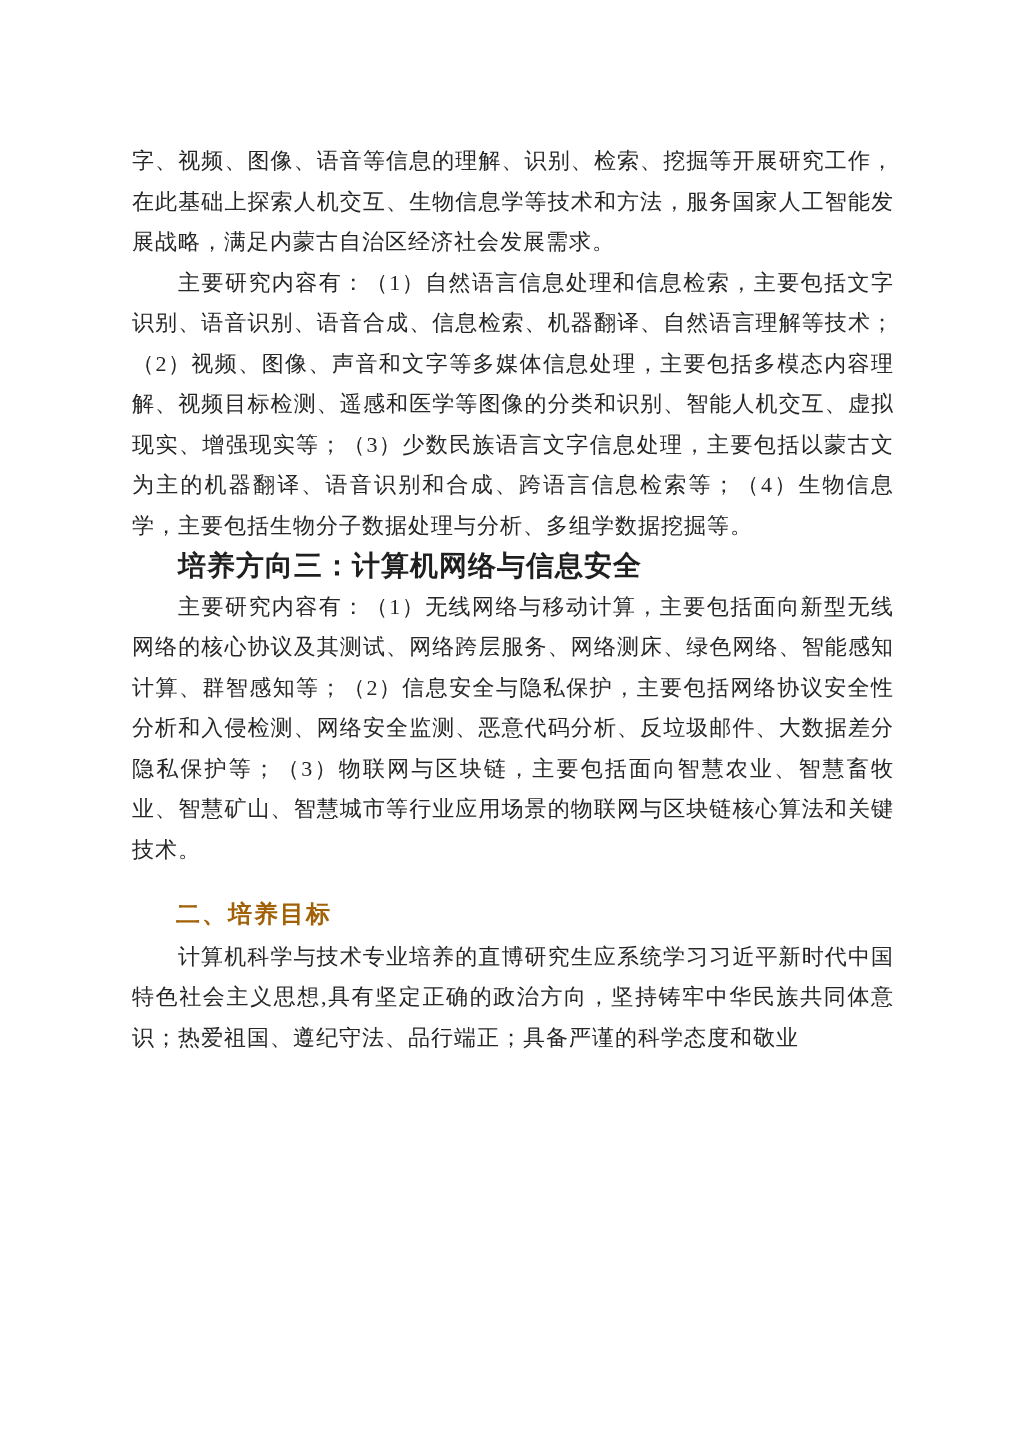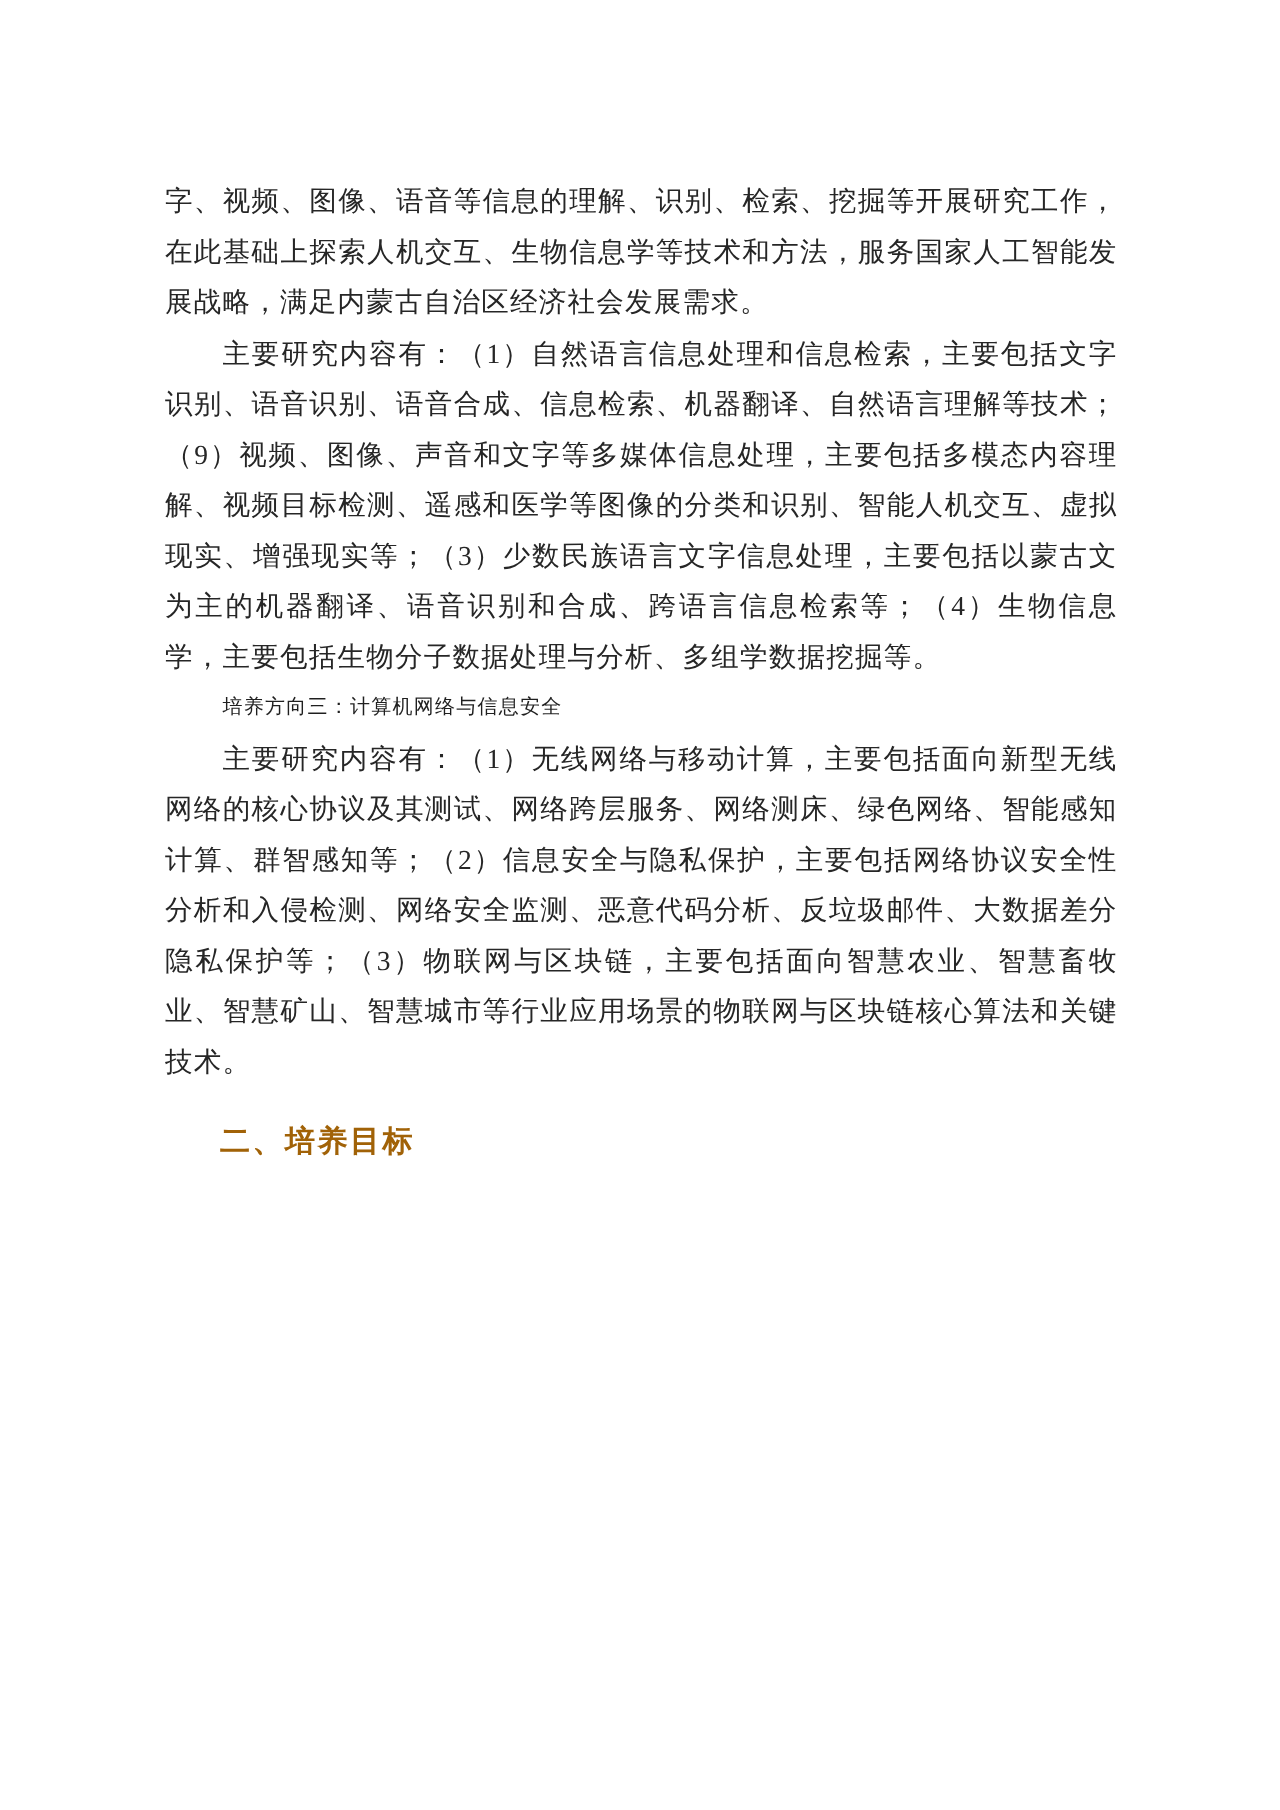--- a/index.html
+++ b/index.html
@@ -29,22 +29,22 @@
   }
   p.body {
     text-indent: 46px;
     text-align: justify;
   }
   p.body.cont {
     text-indent: 0;
   }
   p.subheading {
     font-family: "Liberation Sans", "DejaVu Sans", sans-serif;
-    font-weight: normal;
-    font-size: 16px;
+    font-weight: bold;
+    font-size: 28px;
     text-indent: 46px;
     letter-spacing: 1px;
     color: #1f1f1f;
   }
   p.heading {
     font-family: "Liberation Sans", "DejaVu Sans", sans-serif;
     font-weight: bold;
     font-size: 24px;
     text-indent: 44px;
     letter-spacing: 2px;
@@ -62,19 +62,20 @@
     color: #2e2e2e;
     font-family: "Liberation Serif", "DejaVu Serif", serif;
   }
 </style>
 </head>
 <body>
 
 <div class="sheet">
   <div class="text-block">
     <p class="body cont">字、视频、图像、语音等信息的理解、识别、检索、挖掘等开展研究工作，在此基础上探索人机交互、生物信息学等技术和方法，服务国家人工智能发展战略，满足内蒙古自治区经济社会发展需求。</p>
-    <p class="body">主要研究内容有：（1）自然语言信息处理和信息检索，主要包括文字识别、语音识别、语音合成、信息检索、机器翻译、自然语言理解等技术；（9）视频、图像、声音和文字等多媒体信息处理，主要包括多模态内容理解、视频目标检测、遥感和医学等图像的分类和识别、智能人机交互、虚拟现实、增强现实等；（3）少数民族语言文字信息处理，主要包括以蒙古文为主的机器翻译、语音识别和合成、跨语言信息检索等；（4）生物信息学，主要包括生物分子数据处理与分析、多组学数据挖掘等。</p>
+    <p class="body">主要研究内容有：（1）自然语言信息处理和信息检索，主要包括文字识别、语音识别、语音合成、信息检索、机器翻译、自然语言理解等技术；（2）视频、图像、声音和文字等多媒体信息处理，主要包括多模态内容理解、视频目标检测、遥感和医学等图像的分类和识别、智能人机交互、虚拟现实、增强现实等；（3）少数民族语言文字信息处理，主要包括以蒙古文为主的机器翻译、语音识别和合成、跨语言信息检索等；（4）生物信息学，主要包括生物分子数据处理与分析、多组学数据挖掘等。</p>
     <p class="subheading">培养方向三：计算机网络与信息安全</p>
     <p class="body">主要研究内容有：（1）无线网络与移动计算，主要包括面向新型无线网络的核心协议及其测试、网络跨层服务、网络测床、绿色网络、智能感知计算、群智感知等；（2）信息安全与隐私保护，主要包括网络协议安全性分析和入侵检测、网络安全监测、恶意代码分析、反垃圾邮件、大数据差分隐私保护等；（3）物联网与区块链，主要包括面向智慧农业、智慧畜牧业、智慧矿山、智慧城市等行业应用场景的物联网与区块链核心算法和关键技术。</p>
     <p class="heading">二、培养目标</p>
+    <p class="body">计算机科学与技术专业培养的直博研究生应系统学习习近平新时代中国特色社会主义思想,具有坚定正确的政治方向，坚持铸牢中华民族共同体意识；热爱祖国、遵纪守法、品行端正；具备严谨的科学态度和敬业</p>
   </div>
   <div class="page-number">2</div>
 </div>
 
 </body></html>

